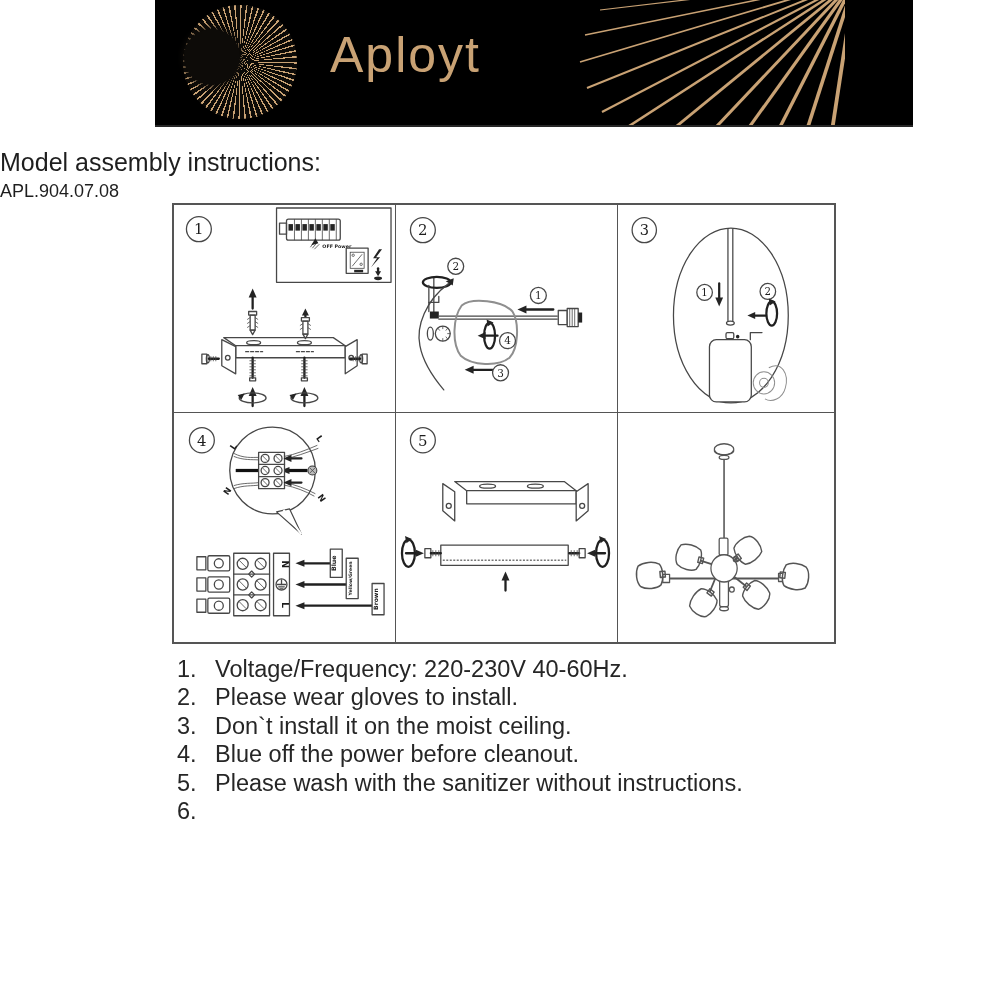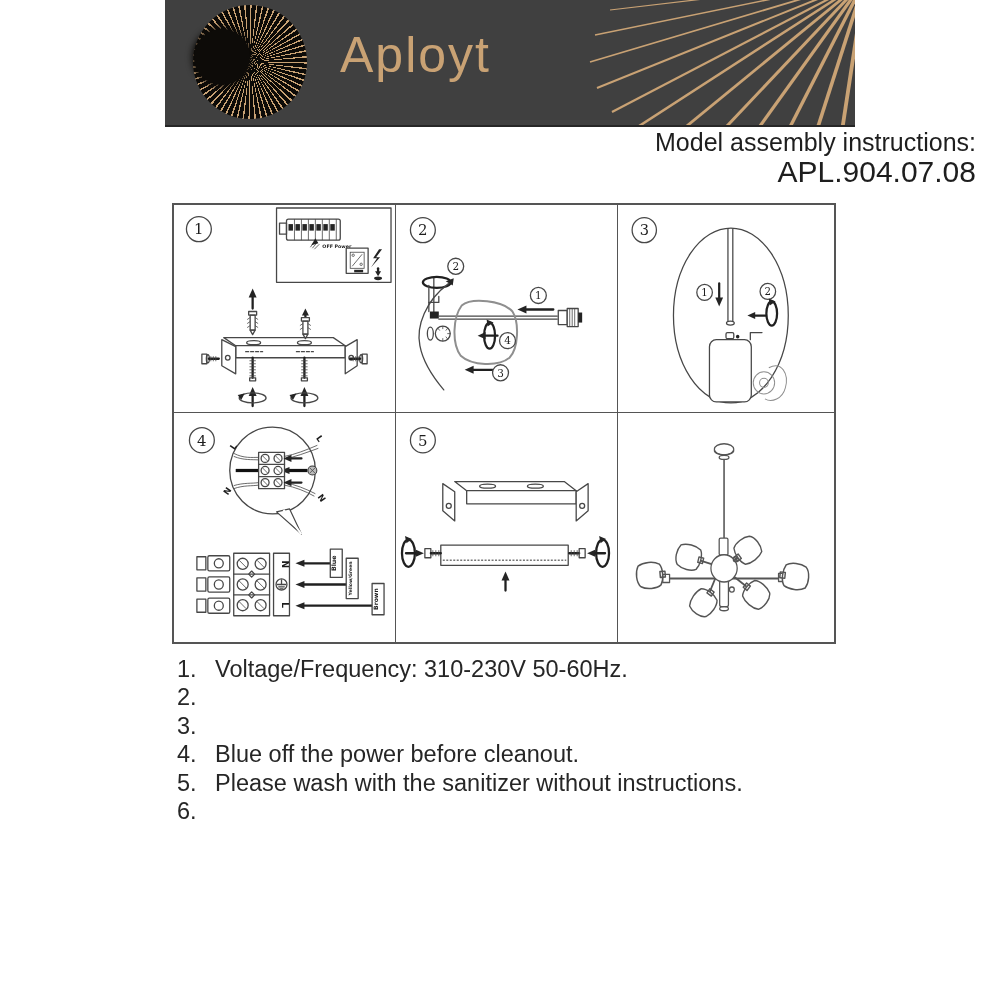--- a/index.html
+++ b/index.html
@@ -1,31 +1,31 @@
 <!DOCTYPE html>
 <html><head>
 <meta charset="utf-8">
 <style>
   html,body{margin:0;padding:0;background:#ffffff;}
   .page{position:relative;width:1000px;height:1000px;background:#ffffff;overflow:hidden;
         font-family:"Liberation Sans",sans-serif;}
   
-  .banner{position:absolute;left:155px;top:0;width:690px;height:125px;background:#404040;
-          border-bottom:2px solid #262626;overflow:hidden;margin-left:10px;}
+  .banner{position:absolute;left:155px;top:0;width:758px;height:125px;background:#000000;
+          border-bottom:2px solid #262626;overflow:hidden;}
   .sunburst{position:absolute;left:28px;top:5px;width:114px;height:114px;border-radius:50%;
             background:repeating-conic-gradient(#c9a274 0deg 1.6deg, #0d0b08 1.6deg 6deg);}
   .sunburst-core{position:absolute;left:29px;top:29px;width:56px;height:56px;border-radius:50%;
             background:#0d0b08;box-shadow:0 0 6px 2px #0d0b08;}
   .wordmark{position:absolute;left:175px;top:26px;font-size:50px;color:#c9a274;
             letter-spacing:2px;font-weight:400;}
   .rays{position:absolute;left:0;top:0;width:690px;height:125px;}
   
-  .titleblock{position:absolute;left:0;top:128px;width:976px;text-align:right;color:#1e1e1e;}
+  .titleblock{position:absolute;left:0;top:148px;width:976px;text-align:left;color:#1e1e1e;}
   .titleblock .t1{font-size:25px;line-height:29px;}
-  .titleblock .t2{font-size:30px;line-height:29px;}
+  .titleblock .t2{font-size:18px;line-height:29px;}
   
   .grid{position:absolute;left:172px;top:203px;width:660px;height:437px;
         border:2px solid #555;display:grid;grid-template-columns:222px 222px auto;
         grid-template-rows:208px auto;background:#fff;}
   .cell{position:relative;border-right:1.6px solid #555;border-bottom:1.6px solid #555;}
   .cell.nr{border-right:none;} .cell.nb{border-bottom:none;}
   .cell svg{display:block;width:100%;height:100%;}
   
   .st{stroke:#474747;fill:none;stroke-width:1.3;stroke-linecap:round;stroke-linejoin:round;}
   .stw{stroke:#474747;fill:#ffffff;stroke-width:1.3;stroke-linejoin:round;}
@@ -517,27 +517,29 @@
               <rect x="9" y="-2.5" width="4.5" height="5"></rect>
           </g>
         </g>
       </svg>
     </div>
   </div>
 
   <div class="instructions">
     <div class="irow">
       <span class="num">1.</span>
-      <span>Voltage/Frequency: 310-230V 50-60Hz.</span>
+      <span>Voltage/Frequency: 220-230V 40-60Hz.</span>
     </div>
     <div class="irow">
       <span class="num">2.</span>
+      <span>Please wear gloves to install.</span>
     </div>
     <div class="irow">
       <span class="num">3.</span>
+      <span>Don`t install it on the moist ceiling.</span>
     </div>
     <div class="irow">
       <span class="num">4.</span>
       <span>Blue off the power before cleanout.</span>
     </div>
     <div class="irow">
       <span class="num">5.</span>
       <span>Please wash with the sanitizer without instructions.</span>
     </div>
     <div class="irow">

